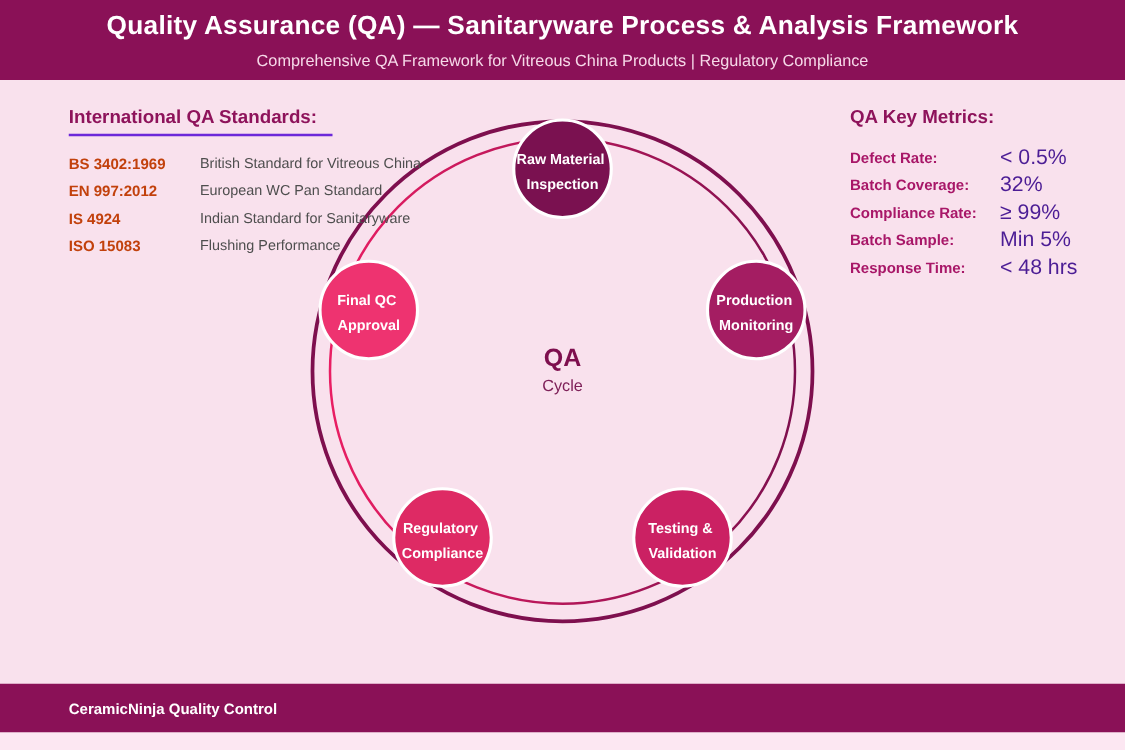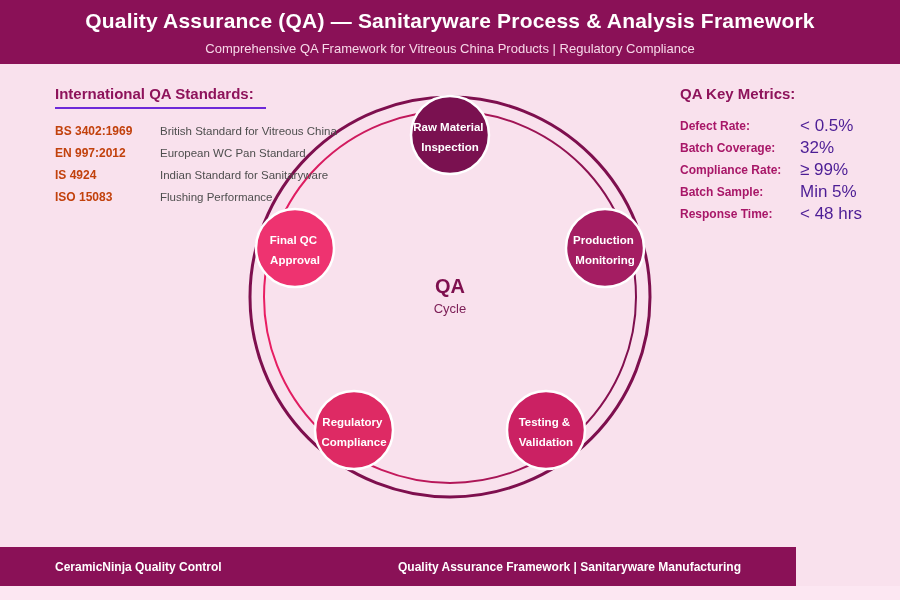--- a/index.html
+++ b/index.html
@@ -33,21 +33,21 @@
   }
   .std-row { display: flex; margin-top: 0; height: 22px; align-items: center; }
   .std-rows { margin-top: 11px; }
   .std-code { width: 105px; font-size: 12px; font-weight: bold; color: #c2410c; }
   .std-desc { font-size: 11.5px; color: #4E4E4E; }
   .met-rows { margin-top: 12px; }
   .met-row { display: flex; height: 22px; align-items: center; }
   .met-label { width: 120px; font-size: 12px; font-weight: bold; color: #A81768; }
   .met-value { font-size: 17px; font-weight: normal; color: #4c1d95; }
   .footer {
-    position: absolute; left: 0; top: 547px; width: 796px; height: 39px;
+    position: absolute; left: 0; top: 547px; width: 900px; height: 39px;
     background: #8A1157; color: #fff; z-index: 5;
     display: flex; align-items: center; justify-content: space-between;
     padding: 0 55px;
   }
   .footer .f-left { font-size: 12px; font-weight: bold; }
   .footer .f-right { font-size: 12px; font-weight: bold; }
   .bottom-strip {
     position: absolute; left: 0; top: 586px; width: 900px; height: 14px;
     background: #FCE7F2; z-index: 5;
   }
@@ -162,15 +162,14 @@
     </div>
     <div class="met-row">
       <span class="met-label">Response Time:</span>
       <span class="met-value">&lt; 48 hrs</span>
     </div>
   </div>
 </div>
 
 <div class="footer">
   <span class="f-left">CeramicNinja Quality Control</span>
-  <span class="f-right">Quality Assurance Framework | Sanitaryware Manufacturing</span>
 </div>
 <div class="bottom-strip"></div>
 
 </body></html>

